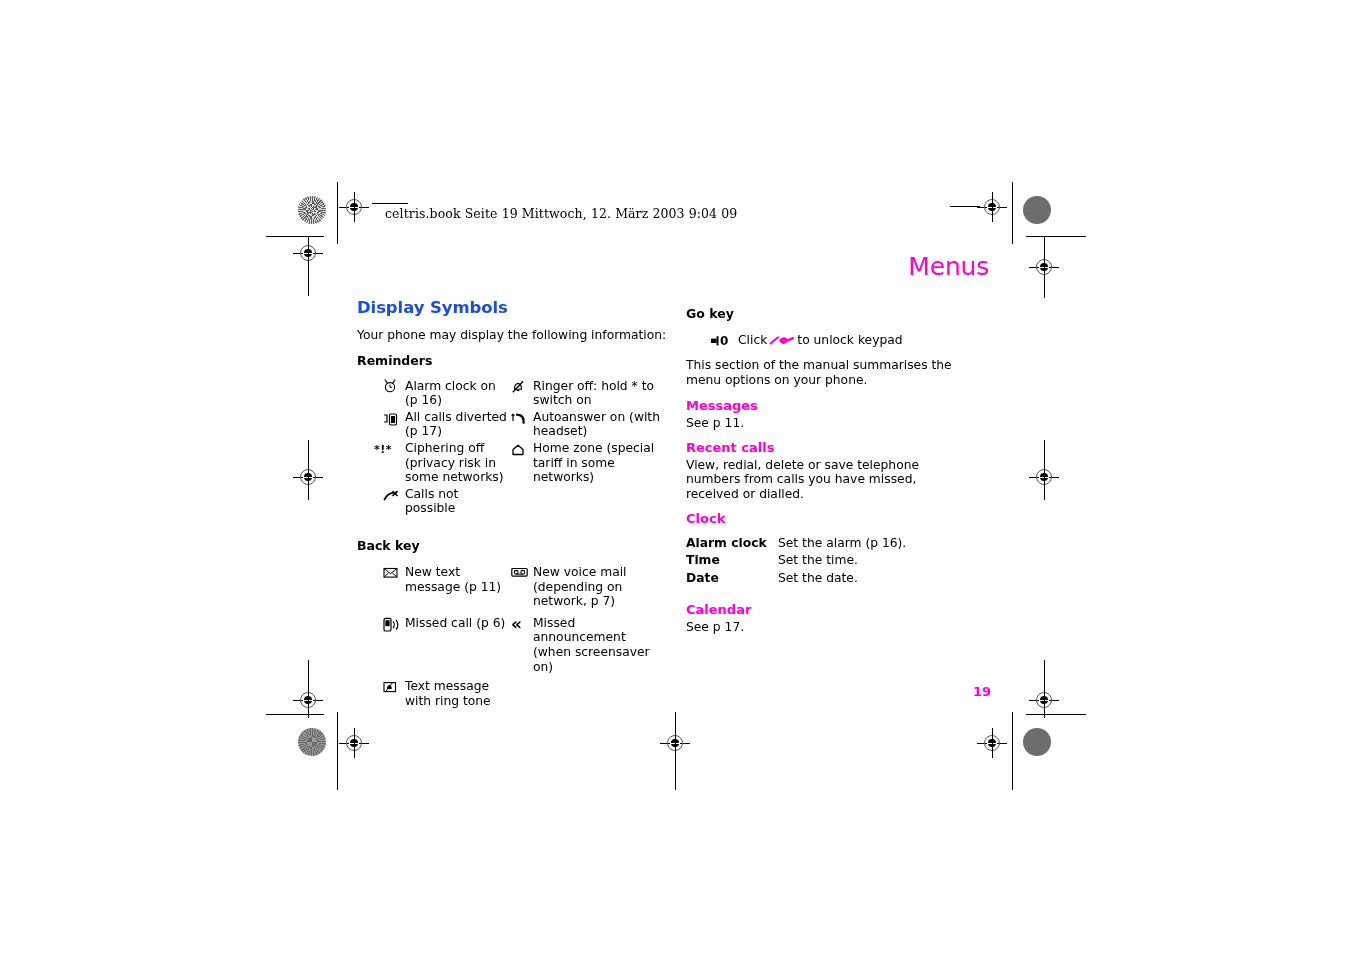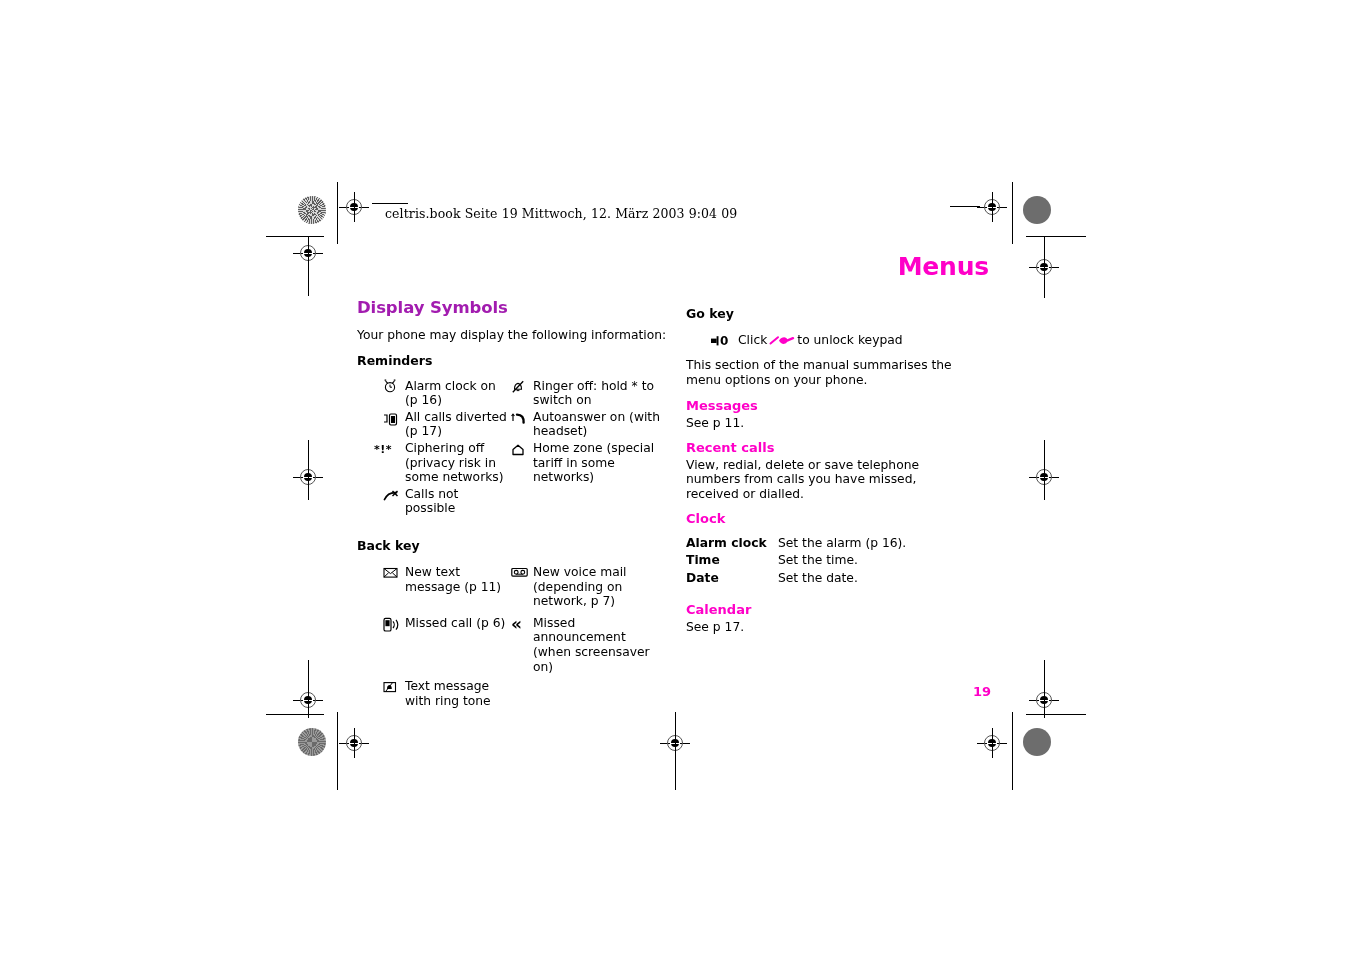--- a/index.html
+++ b/index.html
@@ -94,38 +94,38 @@
     height: 1px;
     background: #000;
   }
 
   
   .running-head {
     position: absolute;
     right: 362px;
     top: 252px;
     font-size: 25px;
-    font-weight: bold;
+    font-weight: normal;
     color: #ff00c8;
     letter-spacing: -0.2px;
   }
 
   
   .col {
     position: absolute;
     top: 298px;
   }
   .col-left  { left: 357px; width: 312px; }
   .col-right { left: 686px; width: 312px; }
 
   h1.sec {
     margin: 0 0 0 0;
     font-size: 16.5px;
     font-weight: bold;
-    color: #a21caf;
+    color: #1d4ed8;
     letter-spacing: -0.1px;
   }
   h2.sub {
     margin: 0;
     font-size: 12.5px;
     font-weight: bold;
     color: #000;
   }
   h3.pink {
     margin: 0;

